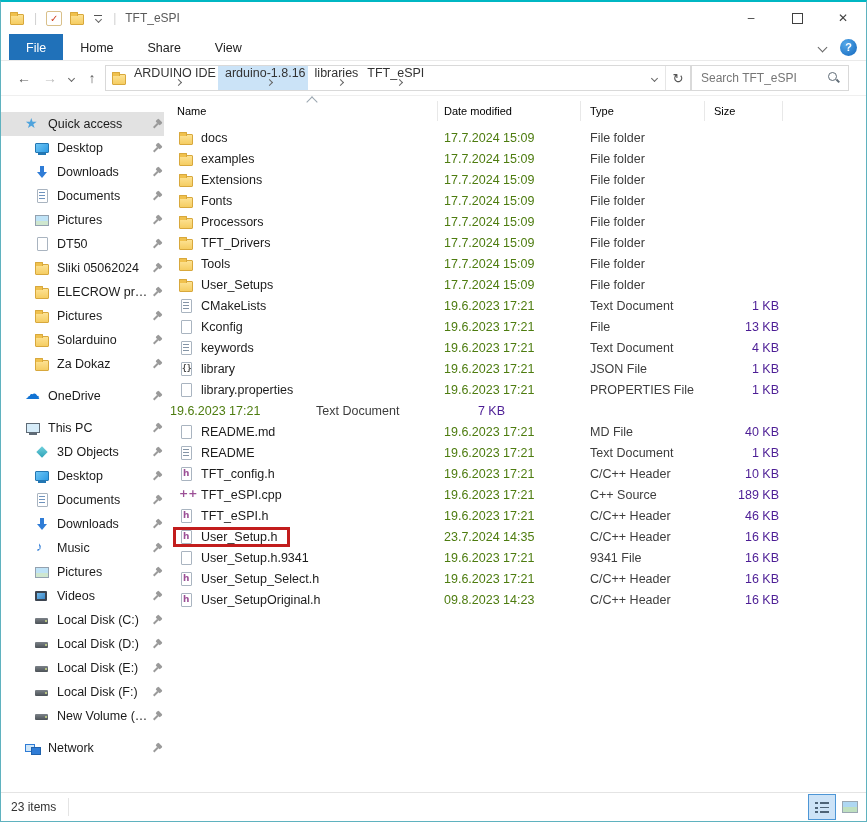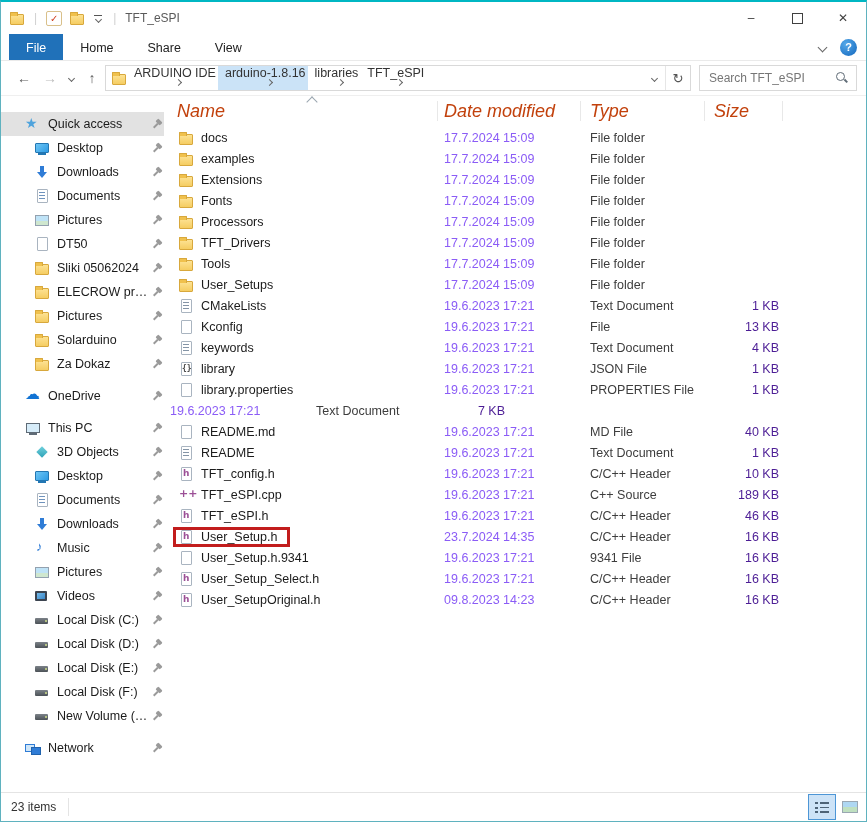--- a/index.html
+++ b/index.html
@@ -35,52 +35,52 @@
   .navbtn.disabled{color:#bcbcbc;}
   .navchev{width:16px;display:flex;justify-content:center;}
   .addressbar{height:26px;box-sizing:border-box;border:1px solid #d9d9d9;display:flex;align-items:center;width:586px;flex:none;padding-left:5px;}
   .crumbs{display:flex;align-items:center;flex:1;font-size:12.5px;color:#333;overflow:hidden;}
   .crumb-seg{display:flex;align-items:center;height:24px;padding:0 2px 0 7px;flex-direction:column;}
   .crumb-seg .arrow{margin-left:8px;}
   .crumb-seg.hl{background:#cbe3f7;}
   .addr-right{display:flex;align-items:center;height:100%;}
   .addr-chev{width:22px;display:flex;justify-content:center;align-items:center;height:100%;}
   .addr-refresh{width:24px;height:100%;display:flex;align-items:center;justify-content:center;border-left:1px solid #e6e6e6;color:#555;font-size:13px;}
-  .searchbox{height:26px;box-sizing:border-box;border:1px solid #d9d9d9;display:flex;align-items:center;width:158px;margin-left:8px;padding:0 7px;}
+  .searchbox{height:26px;box-sizing:border-box;border:1px solid #d9d9d9;display:flex;align-items:center;width:158px;margin-left:0;padding:0 7px;}
   .searchbox input{border:none;outline:none;flex:1;min-width:0;font-size:12px;color:#444;font-family:inherit;background:transparent;}
   .searchbox input::placeholder{color:#767676;opacity:1;}
   .ic-search{width:14px;height:14px;position:relative;flex:none;}
   .ic-search::before{content:"";position:absolute;left:1px;top:1px;width:7px;height:7px;border:1.5px solid #5f6b76;border-radius:50%;}
   .ic-search::after{content:"";position:absolute;left:9px;top:9px;width:4px;height:1.5px;background:#5f6b76;transform:rotate(45deg);}
   
   .main{flex:1;display:flex;min-height:0;}
   
   .sidebar{width:163px;flex:none;padding-top:16px;font-size:12.5px;overflow:hidden;}
   .srow{height:24px;display:flex;align-items:center;padding-left:24px;white-space:nowrap;}
   .srow.lvl1{padding-left:33px;}
   .srow.selected{background:#e2e2e2;}
   .srow.gap{margin-top:8px;}
   .slabel{margin-left:7px;overflow:hidden;text-overflow:ellipsis;}
   .srow .ic-pin{margin-left:auto;}
   
   .content{flex:1;display:flex;flex-direction:column;min-width:0;}
-  .colheaders{height:30px;flex:none;display:flex;align-items:center;position:relative;color:#c2410c;font-size:18px;font-style:italic;}
+  .colheaders{height:30px;flex:none;display:flex;align-items:center;position:relative;color:#000000;font-size:11px;}
   .hcell{height:20px;line-height:20px;border-right:1px solid #e8e8e8;box-sizing:border-box;}
   .hname{width:274px;padding-left:13px;}
   .hdate{width:143px;padding-left:6px;}
   .htype{width:124px;padding-left:9px;}
   .hsize{width:78px;padding-left:9px;}
   .sortcaret{position:absolute;left:144px;top:2px;width:7px;height:7px;border-left:1.5px solid #9aa5af;border-top:1.5px solid #9aa5af;transform:rotate(45deg);}
   .rows{flex:1;overflow:hidden;padding-top:1px;}
   .frow{height:21px;display:flex;align-items:center;font-size:12.5px;}
   .cname{width:274px;box-sizing:border-box;padding-left:9px;display:flex;align-items:center;}
   .namewrap{display:inline-flex;align-items:center;border:3px solid transparent;padding:0 10px 0 2px;height:20px;box-sizing:border-box;max-width:262px;}
   .namewrap.red-box{border-color:#c21d1d;}
   .flabel{margin-left:7px;white-space:nowrap;}
-  .cdate{width:143px;box-sizing:border-box;padding-left:6px;color:#8b5cf6;white-space:nowrap;}
+  .cdate{width:143px;box-sizing:border-box;padding-left:6px;color:#4d7c0f;white-space:nowrap;}
   .ctype{width:124px;box-sizing:border-box;padding-left:9px;color:#3d3d3d;white-space:nowrap;}
   .csize{width:78px;box-sizing:border-box;text-align:right;padding-right:4px;color:#4c1d95;white-space:nowrap;}
   
   .statusbar{height:28px;flex:none;border-top:1px solid #e4e4e4;display:flex;align-items:center;font-size:12px;color:#333;padding-left:10px;}
   .sb-sep{width:1px;height:18px;background:#e4e4e4;margin-left:12px;}
   .sb-views{margin-left:auto;display:flex;align-items:center;height:100%;padding-right:2px;}
   .viewbtn{width:28px;height:26px;display:flex;align-items:center;justify-content:center;box-sizing:border-box;}
   .viewbtn.selected{border:1px solid #4d96d6;background:#cde3f7;}
   .ic-details{width:14px;height:11px;position:relative;}
   .ic-details::before{content:"";position:absolute;left:0;top:0;width:3px;height:11px;background:repeating-linear-gradient(to bottom,#4d6377 0,#4d6377 2px,transparent 2px,transparent 4.5px);}

